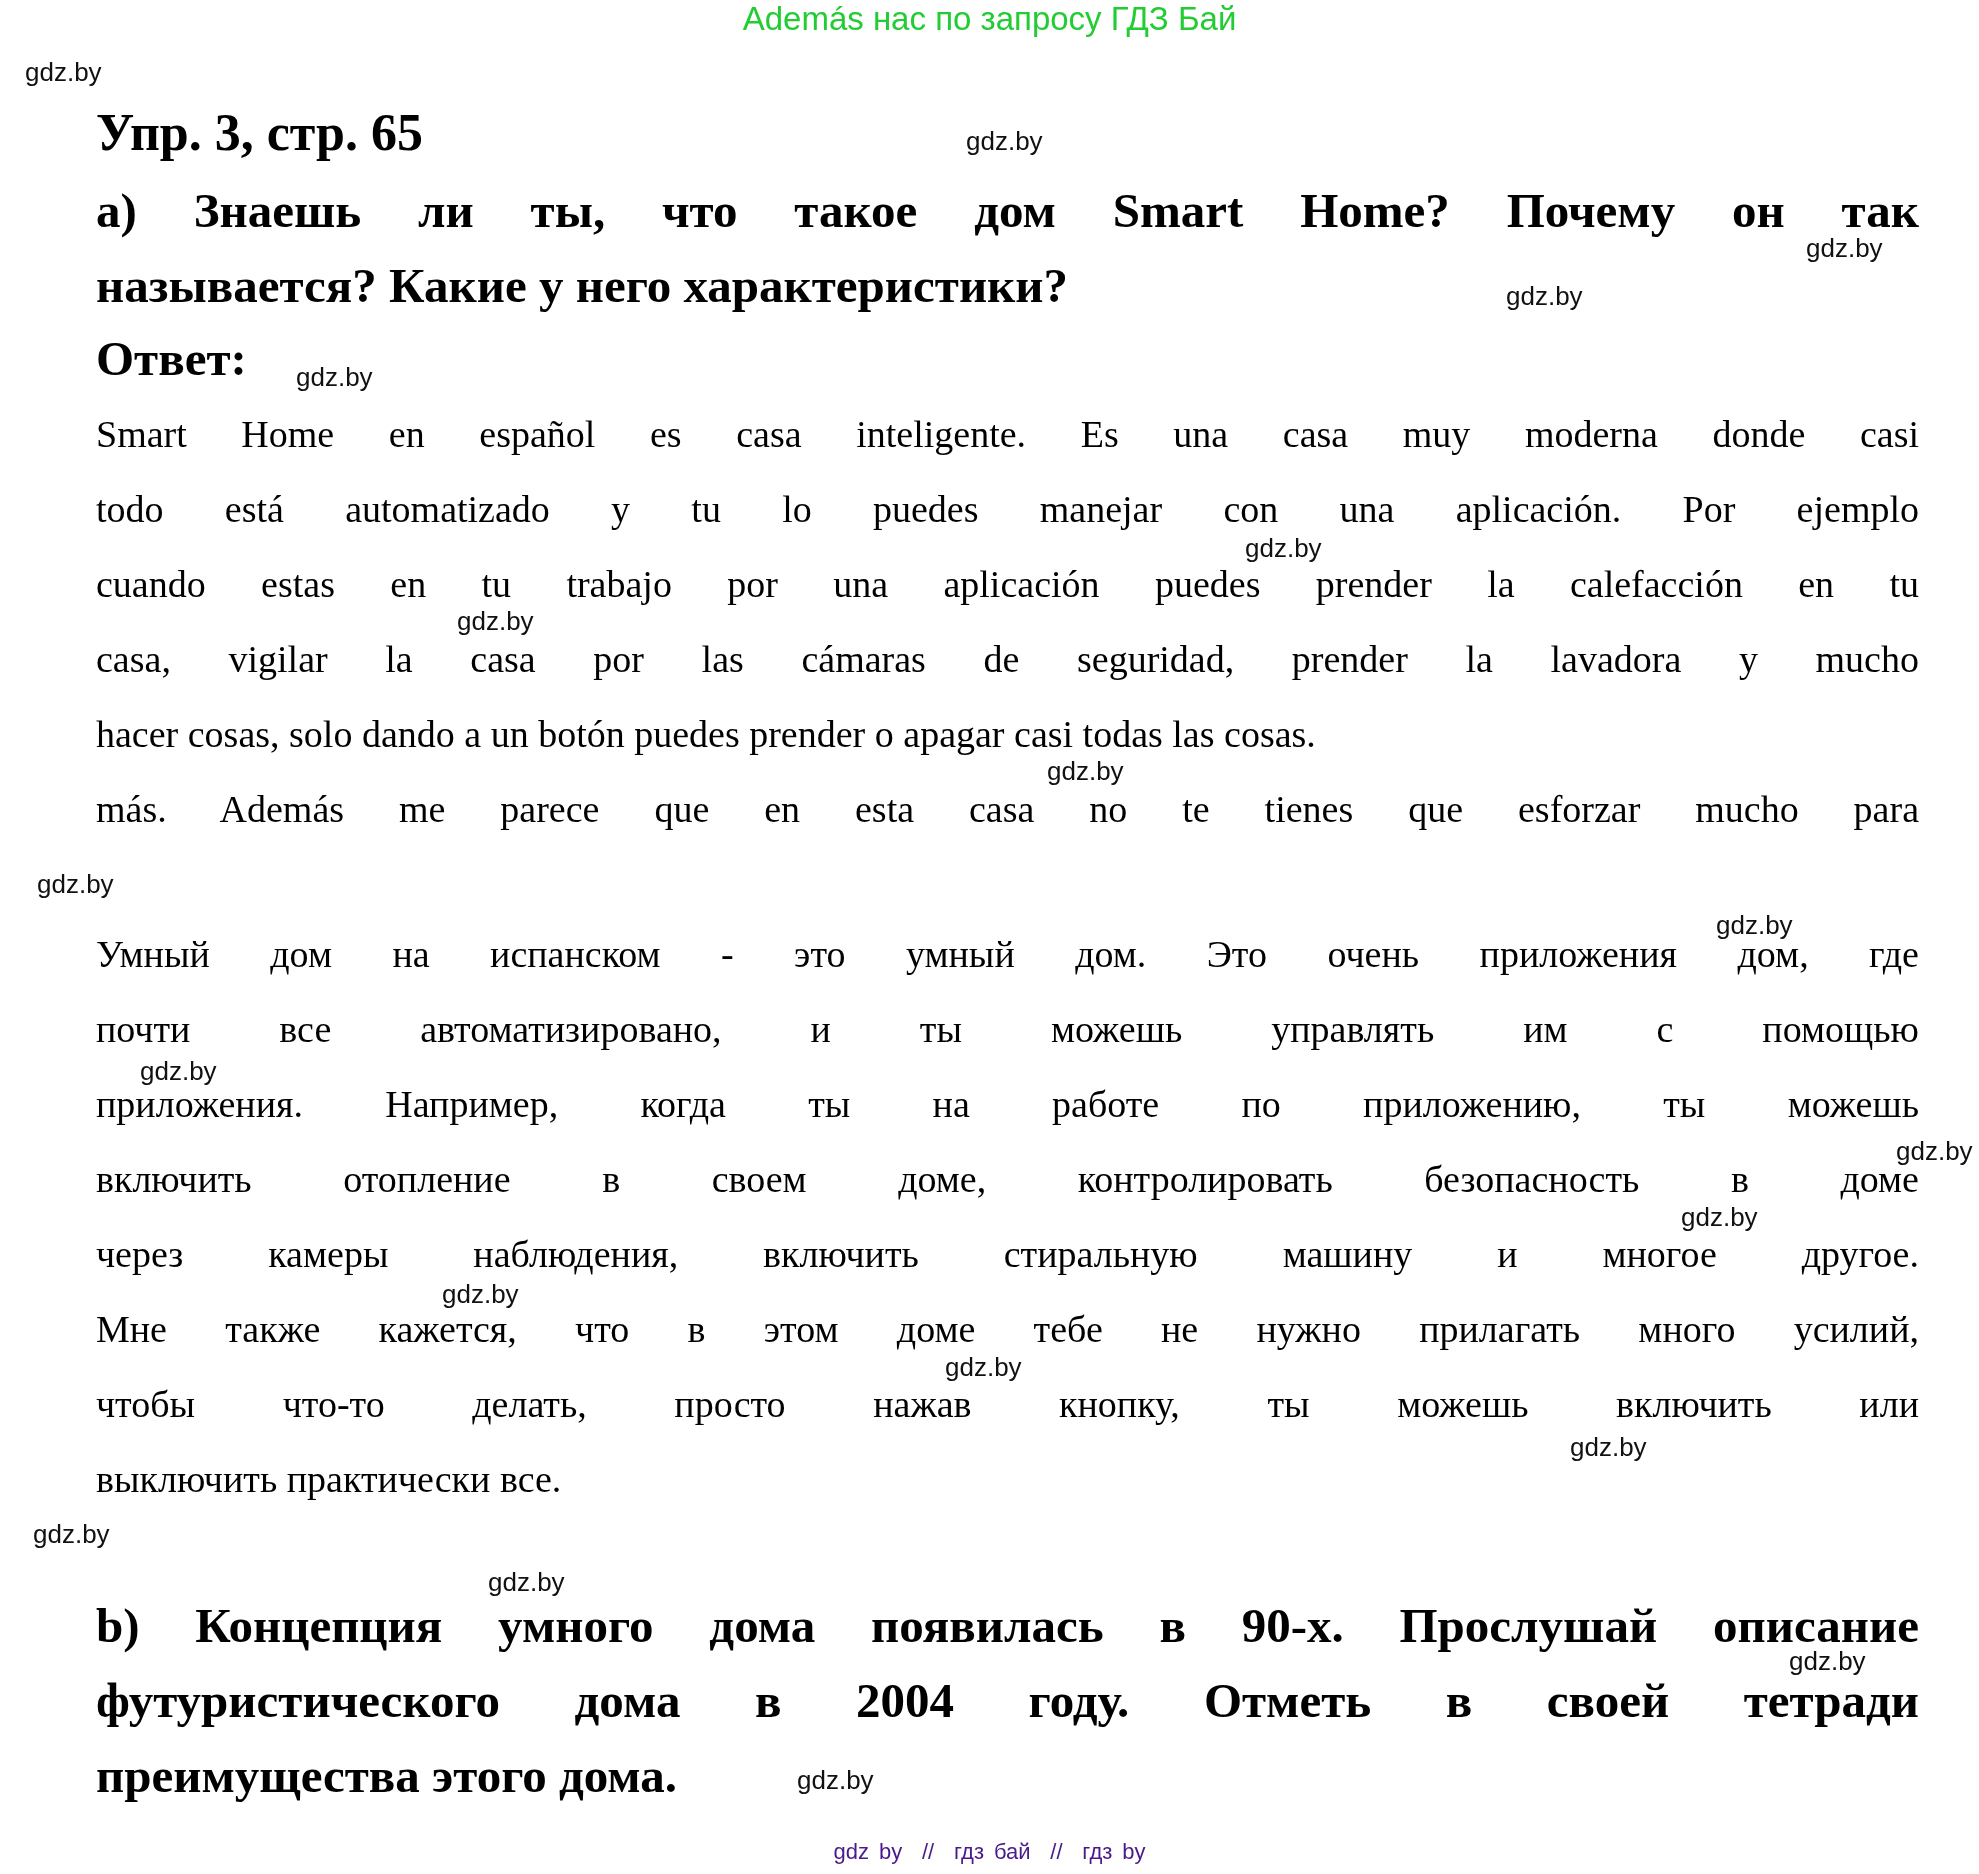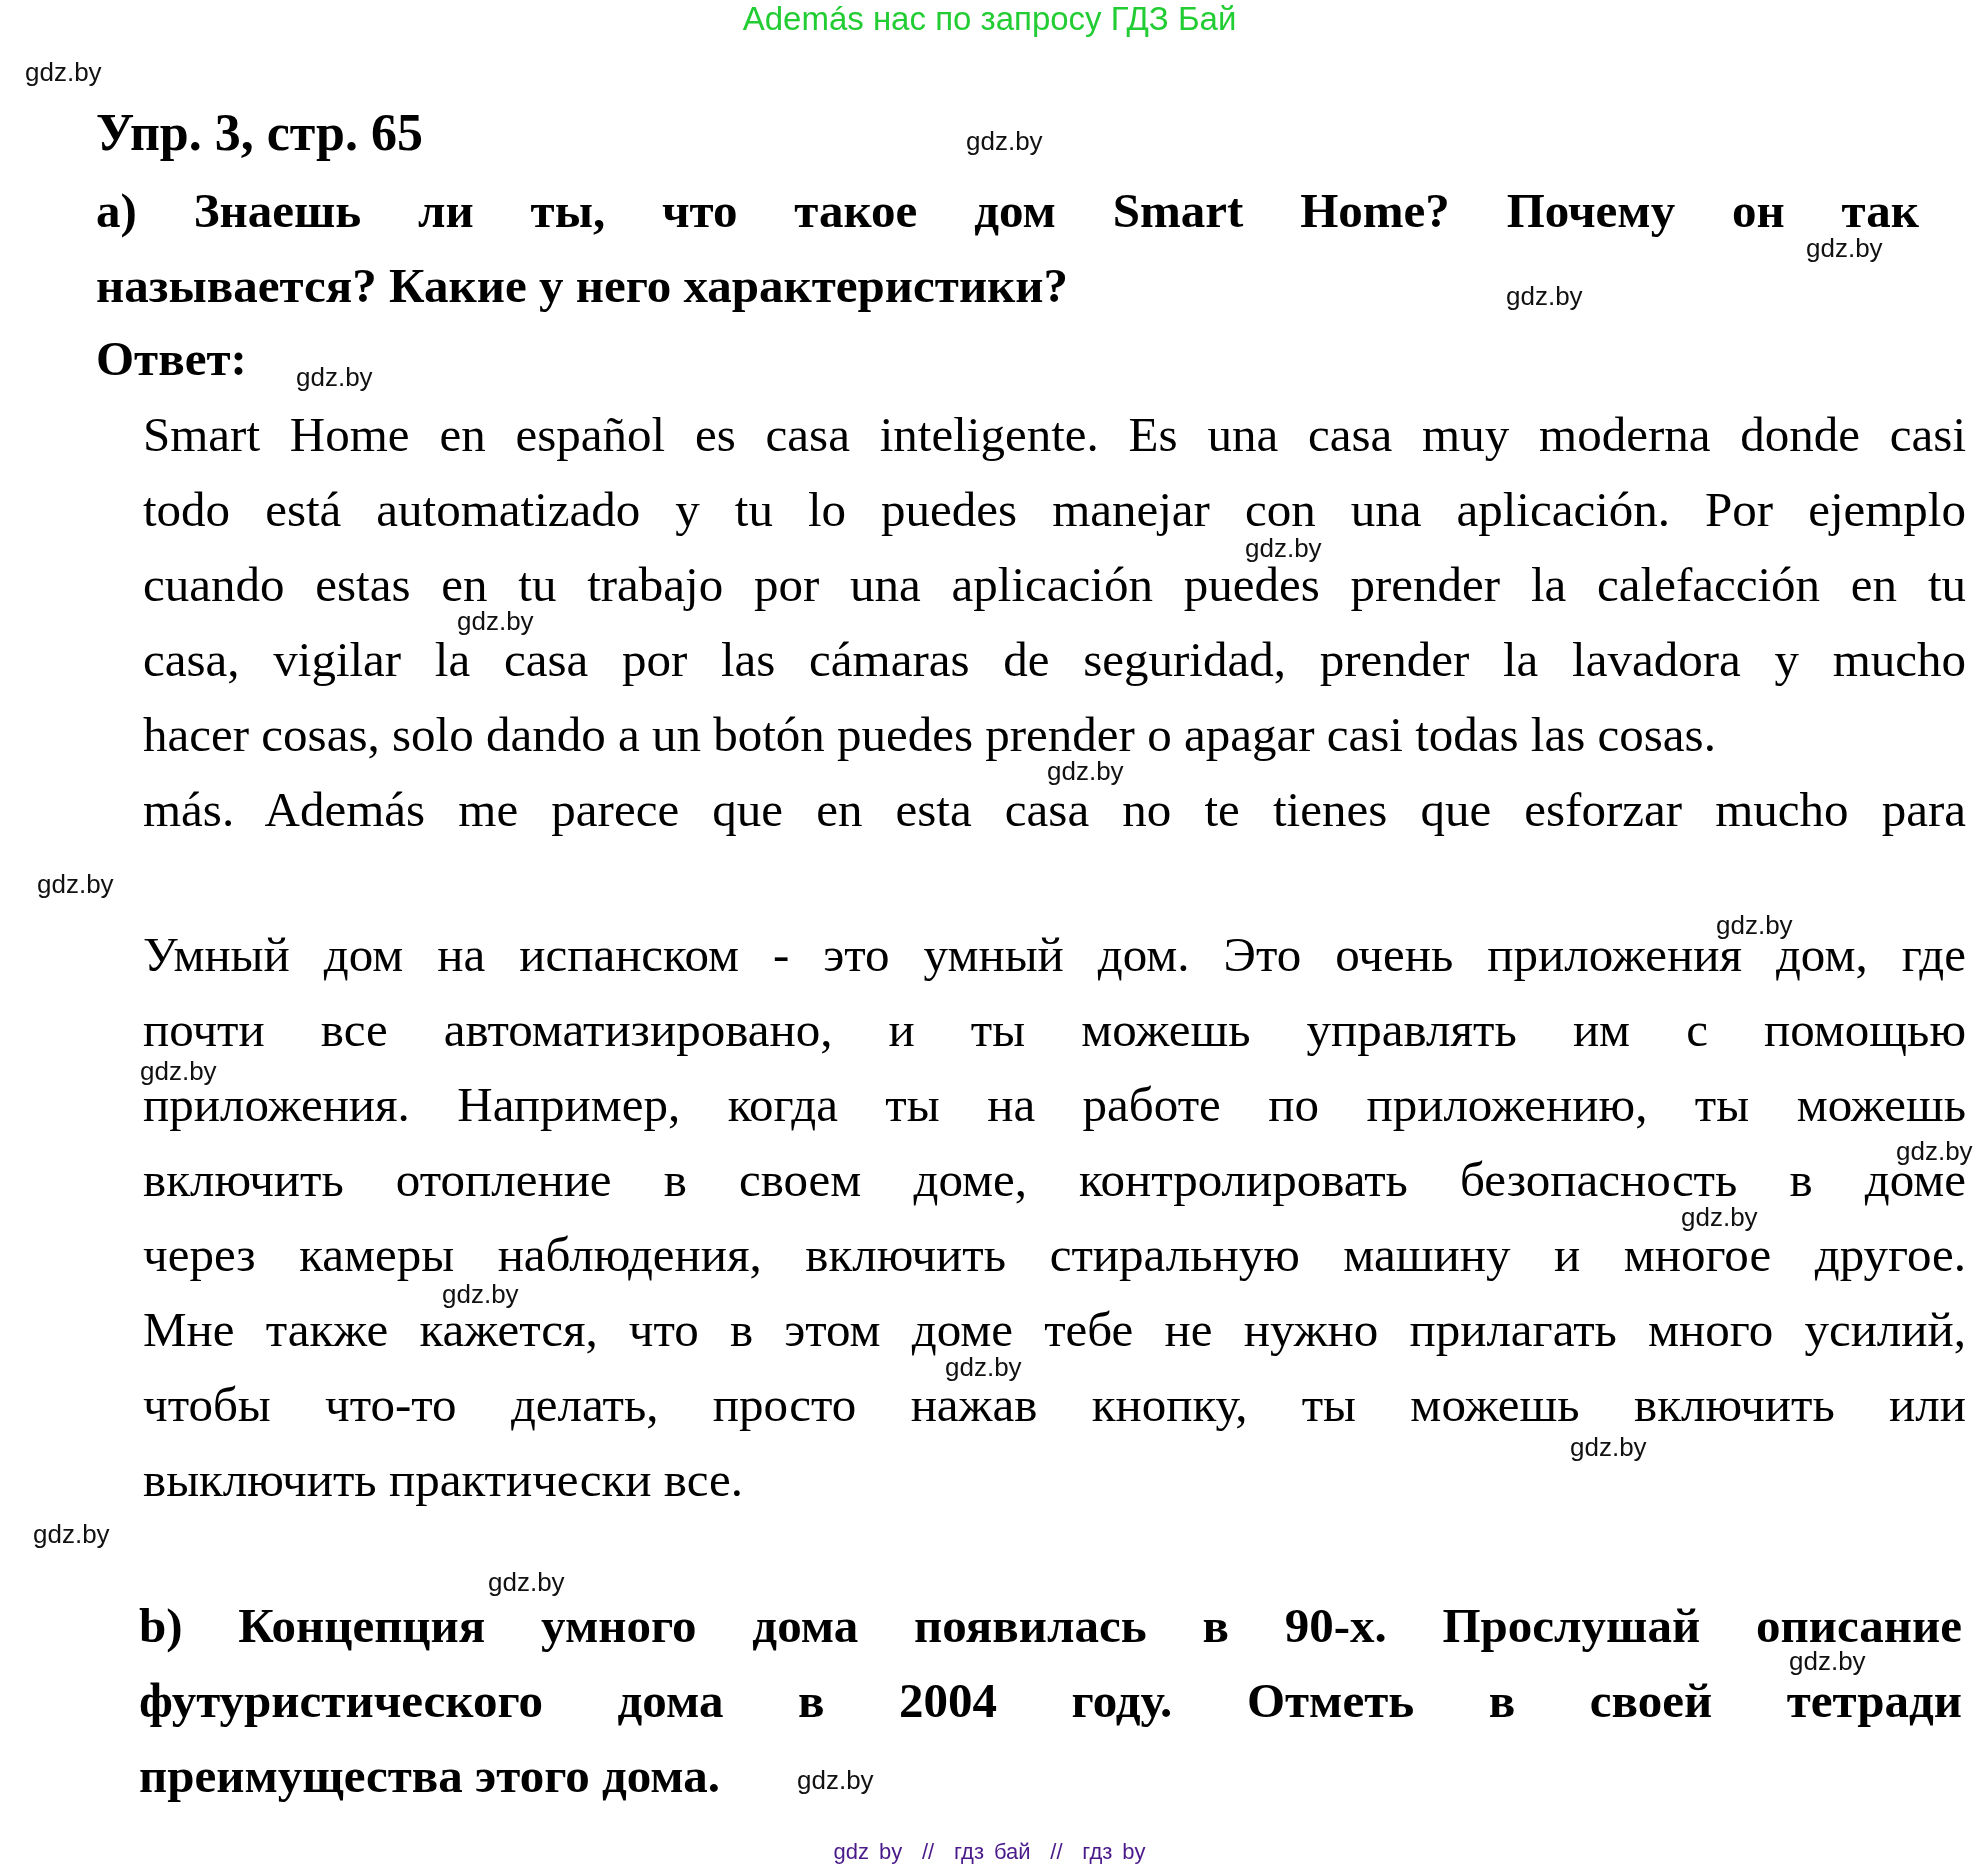--- a/index.html
+++ b/index.html
@@ -23,21 +23,21 @@
       line-height: 75px; text-align: justify; text-align-last: left;
     }
     .qline { display: block; text-align: justify; text-align-last: justify; height: 75px; }
     .qline.last { text-align-last: left; }
     .answer-label {
       position: absolute; left: 96px; top: 330px; font-size: 49px; font-weight: bold;
       line-height: 58px;
       text-align: center;
     }
     .para {
-      position: absolute; left: 96px; width: 1823px; font-size: 49px; line-height: 75px; margin-left: 47px;
+      position: absolute; left: 96px; width: 1823px; font-size: 38px; line-height: 75px;
     }
     .pline { display: block; height: 75px; text-align: justify; text-align-last: justify; white-space: nowrap; }
     .pline.last { text-align-last: left; }
     .footer {
       position: absolute; left: 0; width: 1979px; top: 1833px; text-align: center;
       font-family: "Liberation Sans", sans-serif; font-size: 22px; line-height: 38px;
       color: #4a1a8a; word-spacing: 3.8px;
     }
   </style>
 </head>
@@ -88,20 +88,20 @@
   <span class="pline">Умный дом на испанском - это умный дом. Это очень приложения дом, где</span>
   <span class="pline">почти все автоматизировано, и ты можешь управлять им с помощью</span>
   <span class="pline">приложения. Например, когда ты на работе по приложению, ты можешь</span>
   <span class="pline">включить отопление в своем доме, контролировать безопасность в доме</span>
   <span class="pline">через камеры наблюдения, включить стиральную машину и многое другое.</span>
   <span class="pline">Мне также кажется, что в этом доме тебе не нужно прилагать много усилий,</span>
   <span class="pline">чтобы что-то делать, просто нажав кнопку, ты можешь включить или</span>
   <span class="pline last">выключить практически все.</span>
 </div>
 
-<div class="question serif" style="top:1588px;margin-left:43px;">
+<div class="question serif" style="top:1588px;">
   <span class="qline">b) Концепция умного дома появилась в 90-х. Прослушай описание</span>
   <span class="qline">футуристического дома в 2004 году. Отметь в своей тетради</span>
   <span class="qline last">преимущества этого дома.</span>
 </div>
 
 <div class="footer" style="white-space:pre;">gdz by  //  гдз бай  //  гдз by</div>
 
 
 </body></html>

